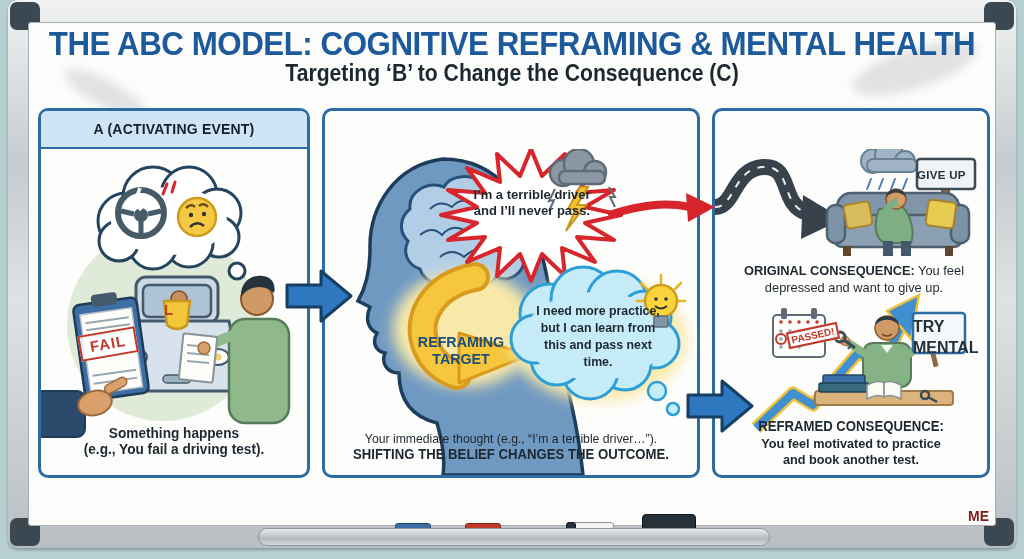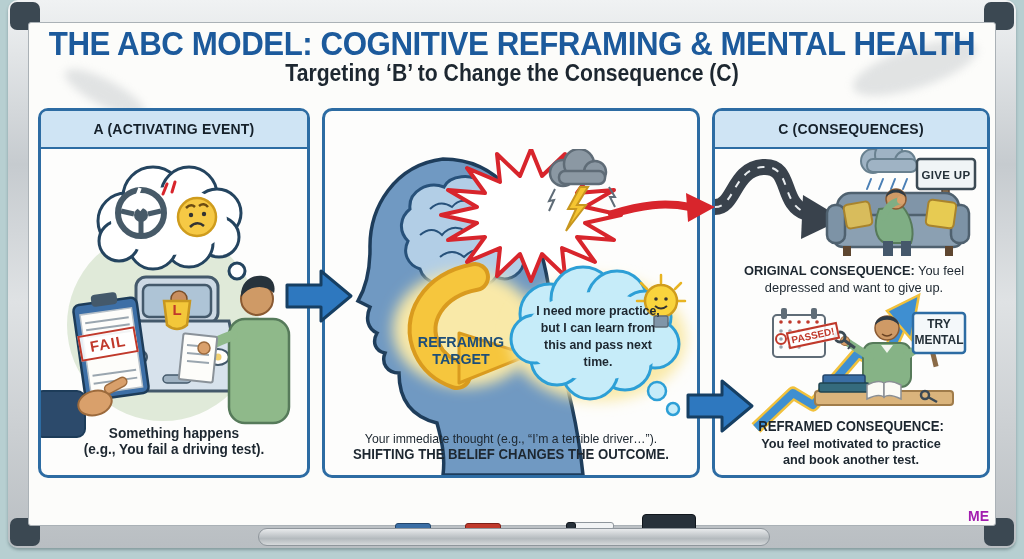--- a/index.html
+++ b/index.html
@@ -30,28 +30,28 @@
     border-radius:10px;z-index:10;}
   .panel-header{position:absolute;left:0;top:0;width:100%;height:38px;line-height:36px;
     background:#cfe4f4;border-bottom:2.5px solid #2d6ca3;border-radius:6px 6px 0 0;
     text-align:center;font-size:14px;font-weight:bold;color:#15202a;letter-spacing:.2px;}
   .art{position:absolute;left:0;top:38px;z-index:1;}
   .ovl{position:absolute;z-index:3;}
   .caption{position:absolute;left:0;width:100%;text-align:center;color:#1d2730;z-index:3;
     transform:scaleX(.94);transform-origin:center;}
   .stamp{position:absolute;border:2.5px solid #c0392b;color:#c0392b;font-weight:bold;
     background:rgba(255,255,255,.88);text-align:center;z-index:4;}
-  .signtext{position:absolute;text-align:center;font-weight:bold;color:#243038;z-index:4;border-radius:12px;}
+  .signtext{position:absolute;font-weight:bold;color:#243038;z-index:4;border-radius:12px;}
   .overlay-arrows{position:absolute;left:0;top:0;width:1024px;height:559px;z-index:30;pointer-events:none;}
   .footer{position:absolute;left:32px;top:487px;width:952px;height:31px;border-radius:8px;
     background:#cfe7f6;z-index:12;text-align:center;line-height:31px;font-size:13.5px;color:#14202a;
     }
   .footer-inner{display:inline-block;transform:scaleX(.9);transform-origin:center;white-space:nowrap;}
   .footer b{margin-right:4px;}
-  .watermark{position:absolute;left:968px;top:508px;color:#a21caf;font-weight:bold;font-size:14px;z-index:13;}
+  .watermark{position:absolute;left:968px;top:508px;color:#7f1d1d;font-weight:bold;font-size:14px;z-index:13;}
 </style>
 </head>
 <body>
 
 <div class="stage">
 
   <div class="frame"></div>
   <div class="corner" style="left:10px;top:2px;"></div>
   <div class="corner" style="left:984px;top:2px;"></div>
   <div class="corner" style="left:10px;top:518px;"></div>
@@ -225,33 +225,33 @@
             <line x1="312" y1="152" x2="320" y2="152"></line>
             <line x1="360" y1="152" x2="352" y2="152"></line>
         </g>
         <circle cx="336" cy="152" r="16" fill="#f9d43d" stroke="#cf9c1d" stroke-width="2.5"></circle>
         <circle cx="331" cy="150" r="1.8" fill="#333"></circle>
           <circle cx="341" cy="150" r="1.8" fill="#333"></circle>
         <path d="M330 157 Q336 162 342 157" fill="none" stroke="#333" stroke-width="2"></path>
         <rect x="329" y="167" width="14" height="11" rx="2" fill="#8095a8" stroke="#5f6c77" stroke-width="1.5"></rect>
       </g>
     </svg>
+    <div class="ovl" style="left:148px;top:76px;width:118px;text-align:center;font-size:13px;font-weight:bold;line-height:1.25;color:#1d2730;">I’m a terrible driver and I’ll never pass.</div>
     <div class="ovl" style="left:84px;top:222px;width:104px;text-align:center;font-size:15px;font-weight:bold;color:#1d4e79;line-height:1.15;transform:scaleX(.95);">
       <div>REFRAMING</div>
       <div>TARGET</div>
     </div>
     <div class="ovl" style="left:203px;top:192px;width:140px;text-align:center;font-size:13px;font-weight:bold;line-height:1.3;color:#1d2730;transform:scaleX(.95);">I need more practice, but I can learn from this and pass next time.</div>
     <div class="caption" style="top:320px;">
       <div style="font-size:13px;">Your immediate thought (e.g., “I’m a terrible driver…”).</div>
       <div style="font-size:14px;font-weight:bold;">SHIFTING THE BELIEF CHANGES THE OUTCOME.</div>
     </div>
   </div>
 
   <div class="panel" style="left:712px;width:278px;">
-    <div class="panel-header">C (CONSEQUENCES)</div>
     <svg class="art" width="278" height="326" viewBox="0 0 278 326">
 
       <g>
         <path d="M0 58 C20 58 18 20 48 18 C78 16 64 55 92 64" fill="none" stroke="#39424c" stroke-width="16"></path>
         <path d="M0 58 C20 58 18 20 48 18 C78 16 64 55 92 64" fill="none" stroke="#e8ecef" stroke-width="2" stroke-dasharray="7 8"></path>
         <polygon points="88,46 128,70 86,90" fill="#39424c"></polygon>
       </g>
 
       <g>
         <circle cx="158" cy="12" r="12" fill="#9fb3c4" stroke="#68808f" stroke-width="2"></circle>
@@ -357,21 +357,21 @@
         </g>
         <circle cx="210" cy="246" r="4" fill="none" stroke="#3c4a54" stroke-width="2.5"></circle>
         <line x1="213" y1="248" x2="222" y2="253" stroke="#3c4a54" stroke-width="2.5"></line>
       </g>
     </svg>
     <div class="signtext" style="left:202px;top:50px;width:58px;height:28px;line-height:28px;font-size:11.5px;letter-spacing:.3px;">GIVE UP</div>
     <div class="ovl" style="left:10px;top:152px;width:258px;text-align:center;font-size:13.5px;line-height:1.25;color:#1d2730;transform:scaleX(.95);">
       <b>ORIGINAL CONSEQUENCE:</b><span> You feel depressed and want to give up.</span>
     </div>
     <div class="stamp" style="left:72px;top:216px;width:52px;height:17px;line-height:13px;font-size:10px;transform:rotate(-12deg);">PASSED!</div>
-    <div class="signtext" style="left:198px;top:206px;width:52px;font-size:12px;line-height:1.3;color:#243038;">
+    <div class="signtext" style="left:198px;top:206px;width:52px;font-size:16px;line-height:1.3;color:#243038;">
       <div>TRY</div>
       <div>MENTAL</div>
     </div>
     <div class="caption" style="top:307px;font-size:13.5px;line-height:1.25;">
       <div style="font-weight:bold;font-size:14px;">REFRAMED CONSEQUENCE:</div>
       <div style="width:212px;margin:0 auto;font-weight:bold;">You feel motivated to practice and book another test.</div>
     </div>
   </div>
 
   <svg class="overlay-arrows" viewBox="0 0 1024 559">

